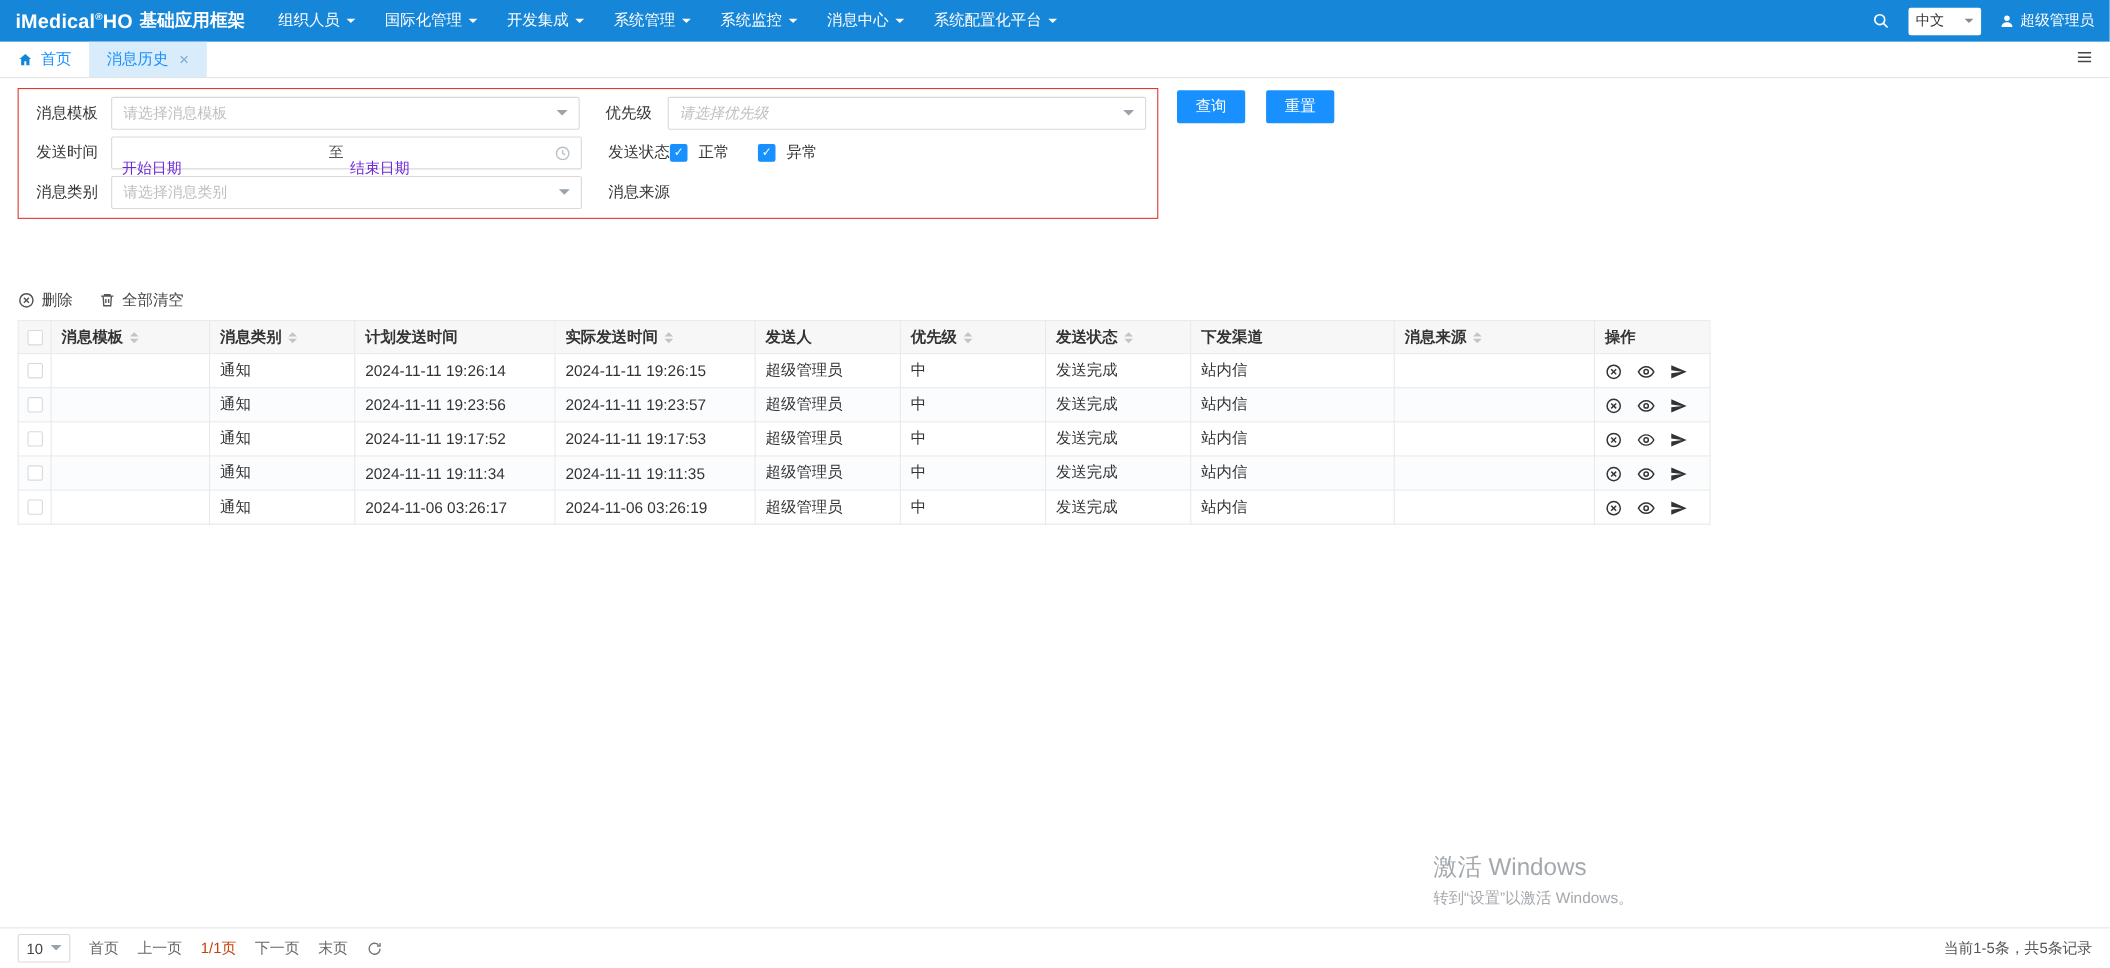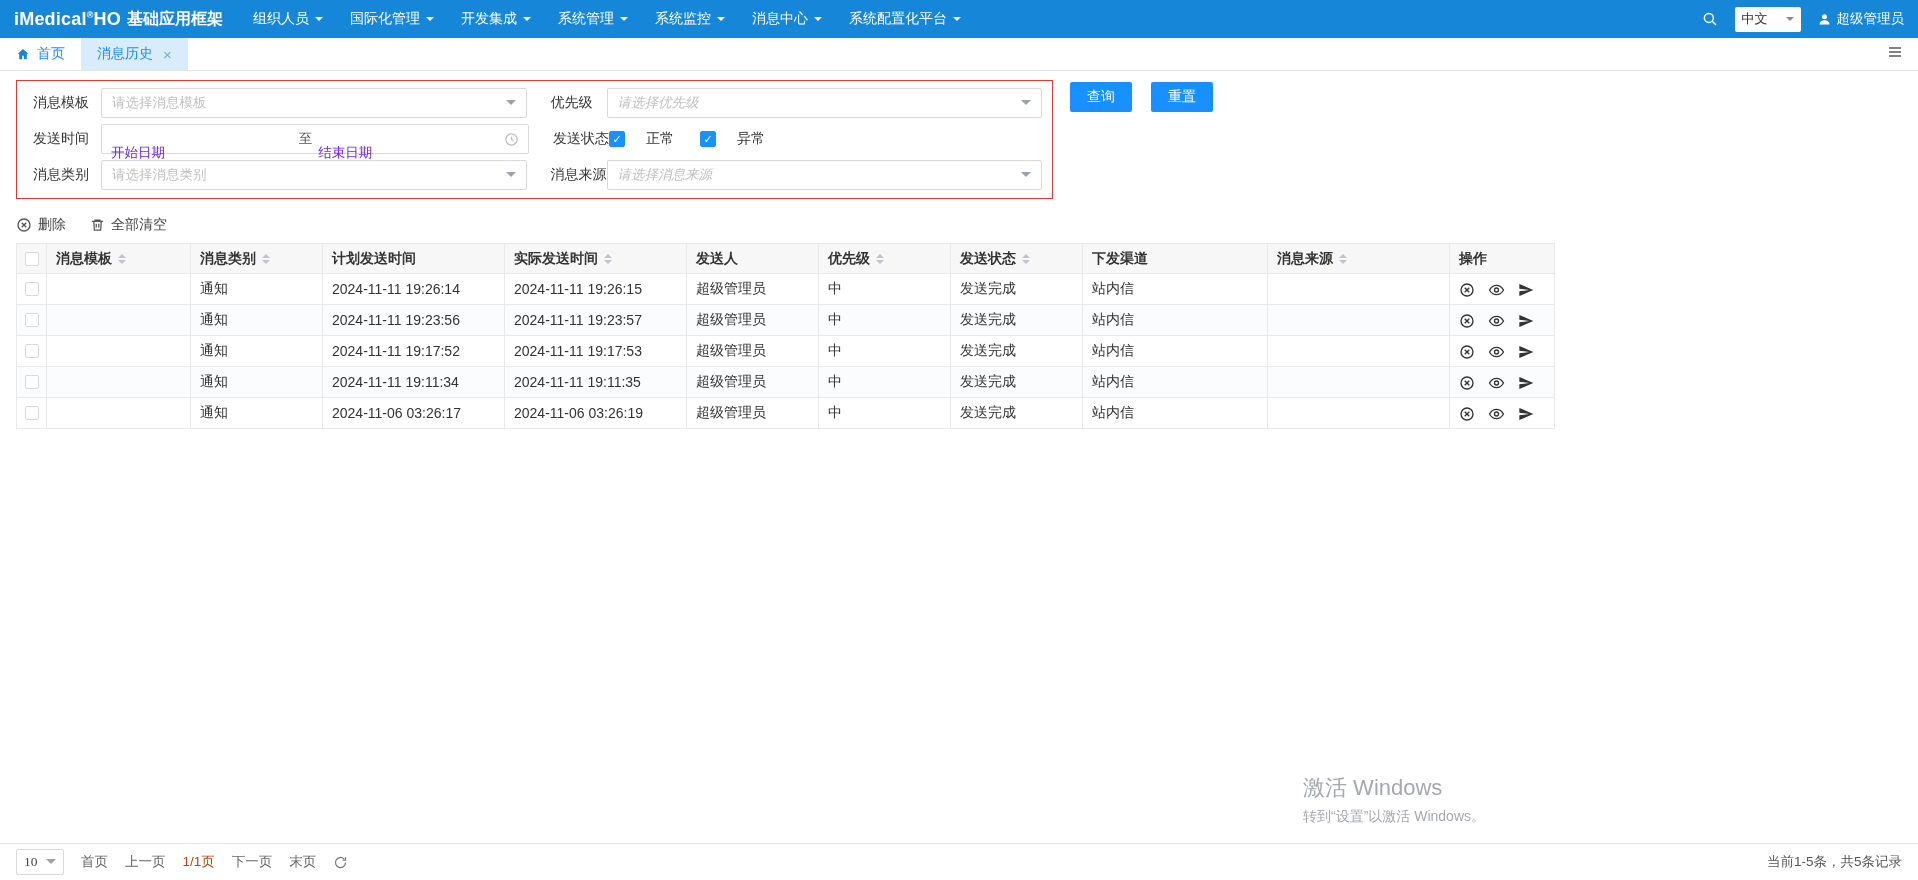--- a/index.html
+++ b/index.html
@@ -55,37 +55,37 @@
   .w1 { width: 428px; }
   .w2 { width: 438px; font-style: italic; }
   .date-range {
     width: 428px; height: 30px; border: 1px solid #d9d9d9; border-radius: 2px;
     display: flex; align-items: center; padding: 0 9px; font-size: 13.5px; background: #fff;
   }
   .date-range .d-ph { flex: 1; text-align: left; color: #6d28d9; margin-top: 28px; }
   .date-range .d-sep { color: #555; padding: 0 6px; }
   .clock { color: #b8bec6; display: flex; margin-left: 4px; }
   .check-group { display: flex; align-items: center; gap: 26px; }
-  .check-item { display: flex; align-items: center; gap: 21px; font-size: 14px; color: #333; }
+  .check-item { display: flex; align-items: center; gap: 10px; font-size: 14px; color: #333; }
   .checkbox {
     width: 16px; height: 16px; border: 1px solid #d9d9d9; border-radius: 2px; background: #fff;
     display: flex; align-items: center; justify-content: center; flex-shrink: 0;
   }
   .checkbox.checked { background: var(--accent, #1890ff); border-color: var(--accent, #1890ff); color: #fff; font-size: 11px; }
   .checkbox.checked::after { content: "✓"; line-height: 1; }
   .checkbox.small { width: 14px; height: 14px; }
   .filter-actions { margin-left: 17px; margin-top: 2px; display: flex; gap: 19px; }
   .btn {
     min-width: 62px; height: 30px; background: var(--accent, #1890ff); color: #fff;
     border: none; border-radius: 2px; font-size: 14px; font-family: inherit;
   }
 
   
   .toolbar { display: flex; align-items: center; gap: 24px; padding: 11px 16px 9px; color: #444; font-size: 14px; flex-shrink: 0; }
-  .tool-item { display: flex; align-items: center; gap: 6px; }
+  .tool-item { display: flex; align-items: center; gap: 6px; margin-top: 48px; }
   .tool-item svg { color: #555; }
 
   
   .table-area { padding: 0 16px; flex: 1; overflow: hidden; }
   table { border-collapse: collapse; table-layout: fixed; width: 1538px; font-size: 14px; color: #333; }
   th, td { border: 1px solid #e9e9e9; height: 31px; padding: 0 9px; text-align: left; overflow: hidden; white-space: nowrap; }
   thead th { background: var(--table-header-bg, #f7f7f7); font-weight: bold; height: 30px; }
   tr.striped td { background: #fafcfe; }
   .col-check { text-align: center; padding: 0; }
   .col-check .checkbox { margin: 0 auto; }
@@ -103,21 +103,21 @@
   .watermark .l2 { font-size: 14px; margin-top: 5px; }
 
   
   .footer {
     height: 37px; border-top: 1px solid #e4e4e4; background: #fff;
     display: flex; align-items: center; gap: 17px; padding: 0 16px;
     color: #666; font-size: 13.5px; flex-shrink: 0;
   }
   .page-size {
     width: 48px; height: 26px; border: 1px solid #d9d9d9; border-radius: 2px; background: #fff;
-    display: flex; align-items: center; justify-content: space-between; padding: 0 7px; color: #444; font-family: Liberation Serif, serif;
+    display: flex; align-items: center; justify-content: space-between; padding: 0 7px; color: #444;
   }
   .pg-link { white-space: nowrap; }
   .pg-info { color: #c2410c; }
   .refresh { display: flex; color: #777; }
   .record { margin-left: auto; color: #555; }
 </style>
 </head>
 <body>
 
 <div class="topnav" data-interactable="false">
@@ -239,24 +239,20 @@
         </span>
       </div>
     </div>
     <div class="f-row">
       <span class="f-label" data-interactable="false">消息类别</span>
       <div class="select w1" data-interactable="true">
         <span class="placeholder" data-interactable="false">请选择消息类别</span>
         <i class="sel-caret" data-interactable="false"></i>
       </div>
       <span class="f-label2" data-interactable="false">消息来源</span>
-      <div class="select w2" data-interactable="true">
-        <span class="placeholder" data-interactable="false">请选择消息来源</span>
-        <i class="sel-caret" data-interactable="false"></i>
-      </div>
     </div>
   </div>
   <div class="filter-actions" data-interactable="false">
     <button class="btn" data-interactable="true">查询</button>
     <button class="btn" data-interactable="true">重置</button>
   </div>
 </div>
 
 <div class="toolbar" data-interactable="false">
   <span class="tool-item" data-interactable="true">

